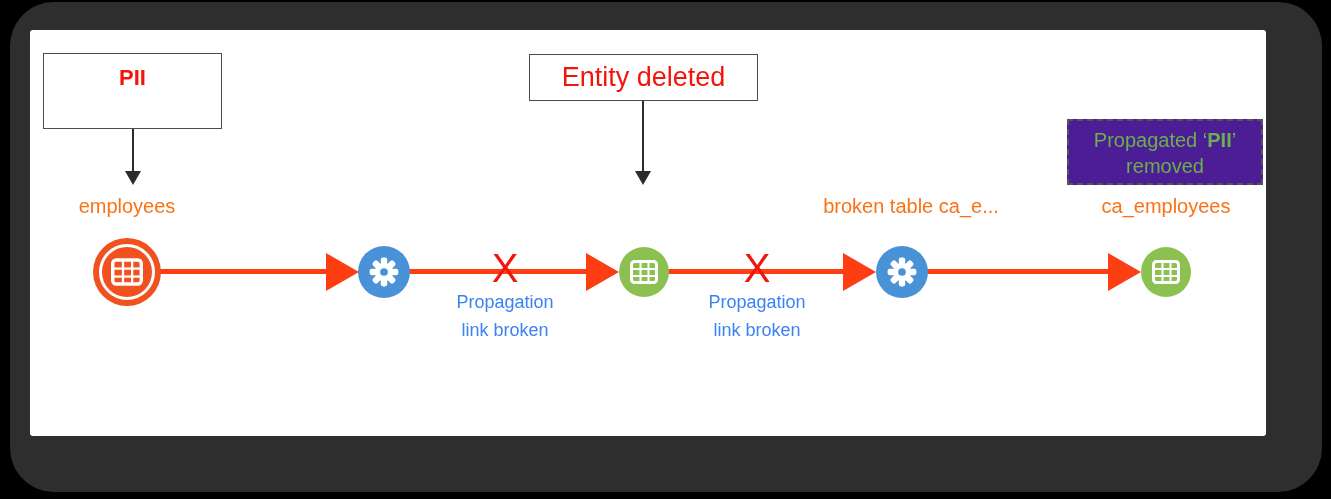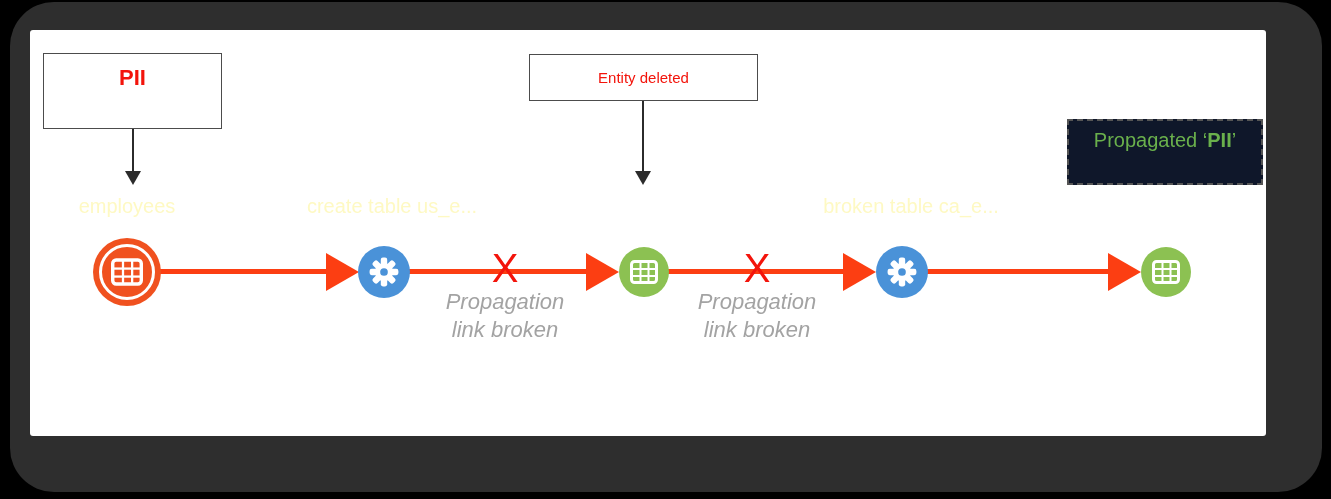--- a/index.html
+++ b/index.html
@@ -37,26 +37,26 @@
     color: #f3140b;
   }
   .callout-pii {
     left: 43px; top: 45px; width: 179px; height: 76px;
     font-size: 22px; line-height: 27px;
     padding-top: 10px;
   }
   .callout-pii .t1 { font-weight: bold; }
   .callout-entity {
     left: 529px; top: 46px; width: 229px; height: 47px;
-    font-size: 15px; line-height: 45px;
+    font-size: 27px; line-height: 45px;
   }
   .callout-propagated {
     position: absolute;
     left: 1067px; top: 111px; width: 196px; height: 66px;
-    background: #0f172a;
+    background: #4c1d95;
     border: 2px dashed #555;
     color: #6ab04c;
     font-size: 20px; line-height: 26px;
     text-align: center;
     padding-top: 6px;
   }
   .callout-propagated b { font-weight: bold; }
 
   .vline { position: absolute; width: 2px; background: #2b2b2b; }
   .vline-pii { left: 132px; top: 121px; height: 42px; }
@@ -68,21 +68,21 @@
     border-top: 14px solid #2b2b2b;
   }
   .dah-pii { left: 125px; top: 163px; }
   .dah-entity { left: 635px; top: 163px; }
 
   
   .node-label {
     position: absolute;
     top: 187px; width: 240px; height: 24px;
     text-align: center;
-    color: #fef9c3;
+    color: #f97316;
     font-size: 20px;
   }
 
   
   .edge { position: absolute; top: 261px; height: 5px; background: #fc3e12; }
   .edge-arrowhead {
     position: absolute; top: 245px; width: 0; height: 0;
     border-top: 19px solid transparent;
     border-bottom: 19px solid transparent;
     border-left: 33px solid #fc3e12;
@@ -90,22 +90,22 @@
 
   .xmark {
     position: absolute; top: 236px; width: 44px;
     text-align: center;
     color: #f3140b;
     font-size: 40px; line-height: 48px;
   }
   .broken-text {
     position: absolute; top: 280px; width: 170px;
     text-align: center;
-    color: #a3a3a3;
-    font-size: 22px; line-height: 28px; font-style: italic;
+    color: #3b82f6;
+    font-size: 18px; line-height: 28px;
   }
 
   
   .node { position: absolute; border-radius: 50%; display: flex; align-items: center; justify-content: center; }
   .node-entity-main {
     left: 93px; top: 230px; width: 68px; height: 68px;
     background: #f0511f;
   }
   .node-entity-main .inner-ring {
     width: 56px; height: 56px; border-radius: 50%;
@@ -135,25 +135,26 @@
     <div class="down-arrowhead dah-pii"></div>
 
     <div class="callout callout-entity">
       <span>Entity deleted</span>
     </div>
     <div class="vline vline-entity"></div>
     <div class="down-arrowhead dah-entity"></div>
 
     <div class="callout-propagated">
       <div><span>Propagated ‘</span><b>PII</b><span>’</span></div>
+      <div>removed</div>
     </div>
 
     <div class="node-label" style="left:7px">employees</div>
-    <div class="node-label" style="left:272px">create table us_e...</div>
     <div class="node-label" style="left:791px">broken table ca_e...</div>
+    <div class="node-label" style="left:1046px">ca_employees</div>
 
     <div class="edge" style="left:159px; width:170px"></div>
     <div class="edge" style="left:409px; width:180px"></div>
     <div class="edge" style="left:668px; width:178px"></div>
     <div class="edge" style="left:927px; width:184px"></div>
 
     <div class="edge-arrowhead" style="left:326px"></div>
     <div class="edge-arrowhead" style="left:586px"></div>
     <div class="edge-arrowhead" style="left:843px"></div>
     <div class="edge-arrowhead" style="left:1108px"></div>

